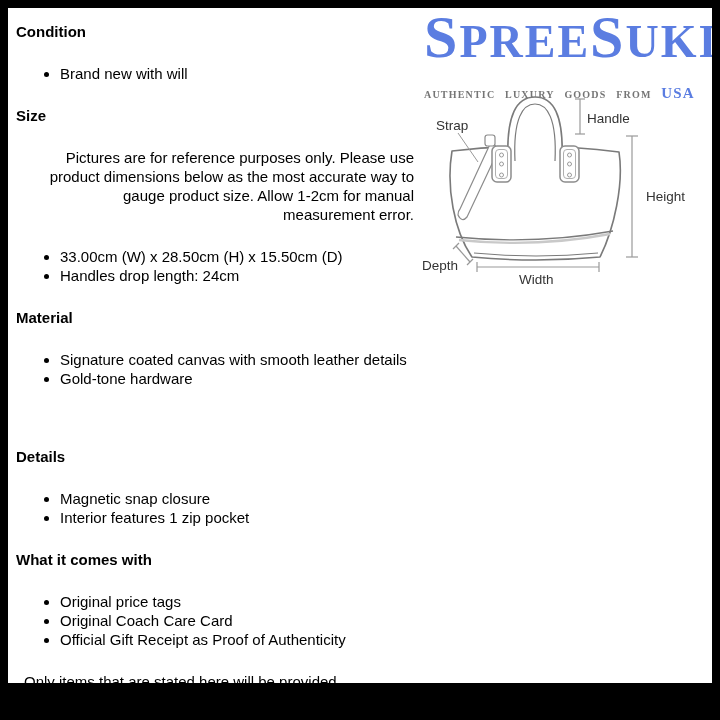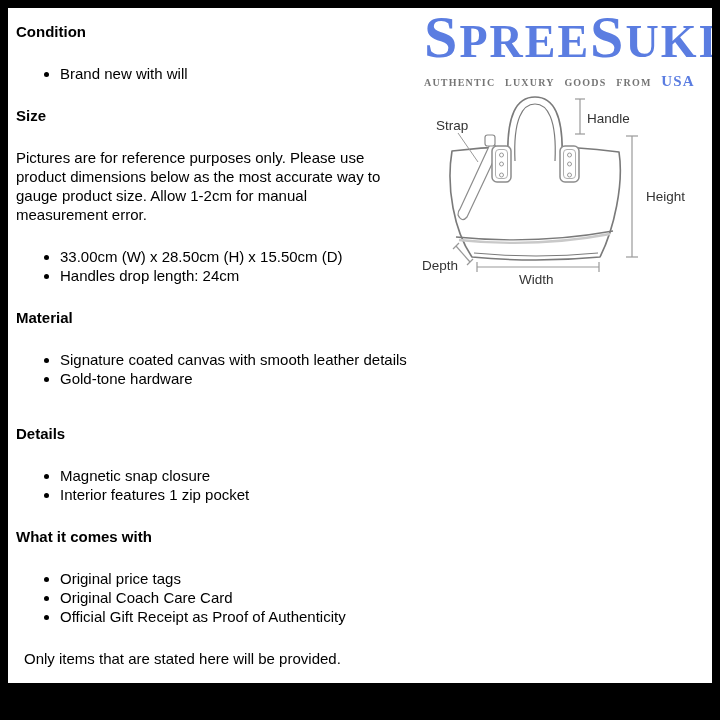--- a/index.html
+++ b/index.html
@@ -46,21 +46,21 @@
   .logo-tagline {
     font-family: "Liberation Serif", serif;
     font-weight: bold;
     font-size: 14px;
     line-height: 16px;
     letter-spacing: 1.2px;
     word-spacing: 5px;
     color: #757575;
     font-variant: small-caps;
     text-transform: lowercase;
-    margin-top: 4px;
+    margin-top: 16px;
   }
   .logo-tagline .usa {
     color: #5b7de1;
     text-transform: uppercase;
     font-variant: normal;
     font-size: 15px;
   }
   .diagram-svg {
     position: absolute;
     left: 0; top: 76px;
@@ -71,28 +71,28 @@
     fill: #333333;
   }
   
   h3 {
     font-size: 15px;
     font-weight: bold;
     margin: 23px 0 0 0;
     line-height: 19px;
   }
   h3.first { margin-top: 14px; }
-  h3.gap-lg { margin-top: 36px; }
+  h3.gap-lg { margin-top: 59px; }
   ul {
     margin: 23px 0 0 0;
     padding-left: 44px;
     list-style-type: disc;
   }
   li { line-height: 19px; }
-  .para { margin-top: 23px; max-width: 400px; }
+  .para { margin-top: 23px; max-width: 400px; text-align: right; }
   .para div { line-height: 19px; }
   .footer-note { margin: 23px 0 0 8px; line-height: 19px; }
 </style>
 </head>
 <body>
 
 <div class="page">
 
   <div class="right-col">
     <div class="logo">

